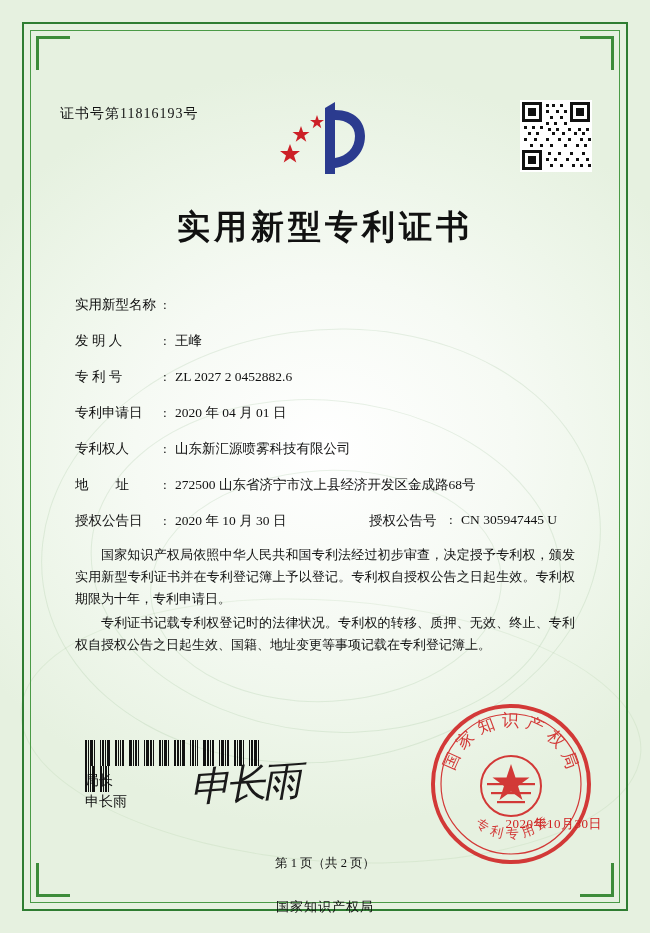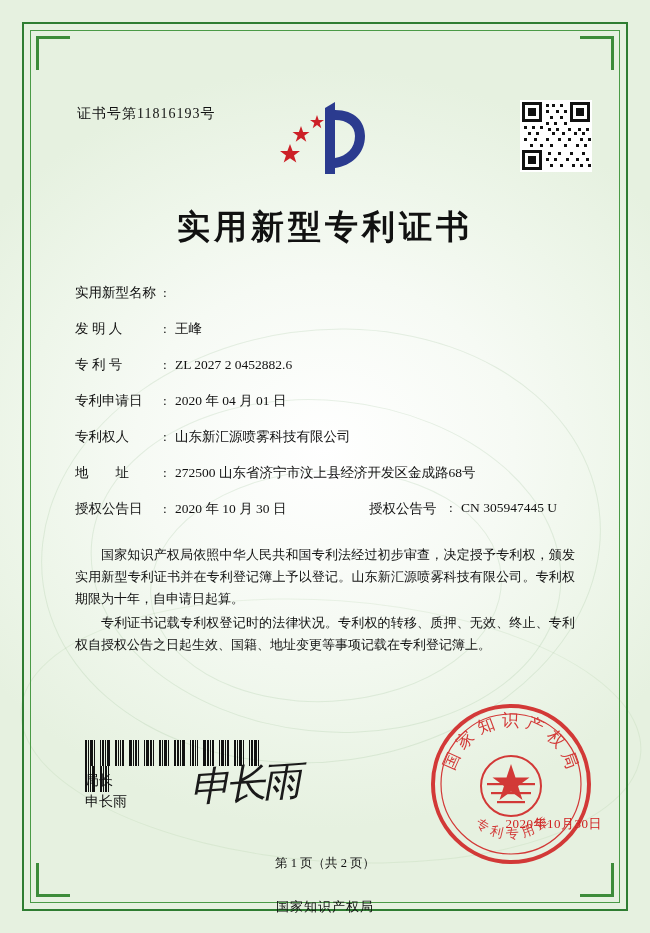--- a/index.html
+++ b/index.html
@@ -55,21 +55,20 @@
   .corner.tr { right: 36px; top: 36px; border-right-width: 3px; border-top-width: 3px; }
   .corner.bl { left: 36px; bottom: 36px; border-left-width: 3px; border-bottom-width: 3px; }
   .corner.br { right: 36px; bottom: 36px; border-right-width: 3px; border-bottom-width: 3px; }
 
   .cert-no {
     position: absolute;
     left: 60px; top: 105px;
     font-size: 14px;
     color: #111;
     letter-spacing: 1px;
-    margin-left: 17px;
   }
 
   .logo {
     position: absolute;
     left: 277px; top: 96px;
     width: 96px; height: 86px;
   }
   .qr {
     position: absolute;
     right: 58px; top: 100px;
@@ -82,21 +81,21 @@
     text-align: center;
     font-size: 33px;
     font-weight: bold;
     letter-spacing: 4px;
     color: #111;
     font-family: "Liberation Serif", serif;
   }
 
   .fields {
     position: absolute;
-    left: 75px; top: 284px;
+    left: 75px; top: 296px;
     width: 500px;
     font-size: 13.5px;
     color: #111;
   }
   .field-row {
     display: flex;
     align-items: baseline;
     margin-bottom: 18px;
   }
   .field-label {
@@ -337,21 +336,21 @@
       <div class="right">
         <div class="field-label">授权公告号</div>
         <div class="field-colon">:</div>
         <div class="field-value">CN 305947445 U</div>
       </div>
     </div>
 
   </div>
 
   <div class="body-text">
-    <p>国家知识产权局依照中华人民共和国专利法经过初步审查，决定授予专利权，颁发实用新型专利证书并在专利登记簿上予以登记。山东新汇源喷雾科技有限公司。专利权期限为十年，自申请日起算。</p>
+    <p>国家知识产权局依照中华人民共和国专利法经过初步审查，决定授予专利权，颁发实用新型专利证书并在专利登记簿上予以登记。专利权自授权公告之日起生效。专利权期限为十年，专利申请日。</p>
     <p>专利证书记载专利权登记时的法律状况。专利权的转移、质押、无效、终止、专利权自授权公告之日起生效、国籍、地址变更等事项记载在专利登记簿上。</p>
   </div>
 
   <div class="barcode">
     <span style="width:2px"></span><span style="width:1px"></span><span style="width:3px"></span><span style="width:1px"></span>
     <span style="width:1px"></span><span style="width:2px"></span><span style="width:1px"></span><span style="width:3px"></span>
     <span style="width:2px"></span><span style="width:1px"></span><span style="width:1px"></span><span style="width:2px"></span>
     <span style="width:3px"></span><span style="width:1px"></span><span style="width:2px"></span><span style="width:1px"></span>
     <span style="width:1px"></span><span style="width:3px"></span><span style="width:2px"></span><span style="width:1px"></span>
     <span style="width:2px"></span><span style="width:1px"></span><span style="width:3px"></span><span style="width:1px"></span>

